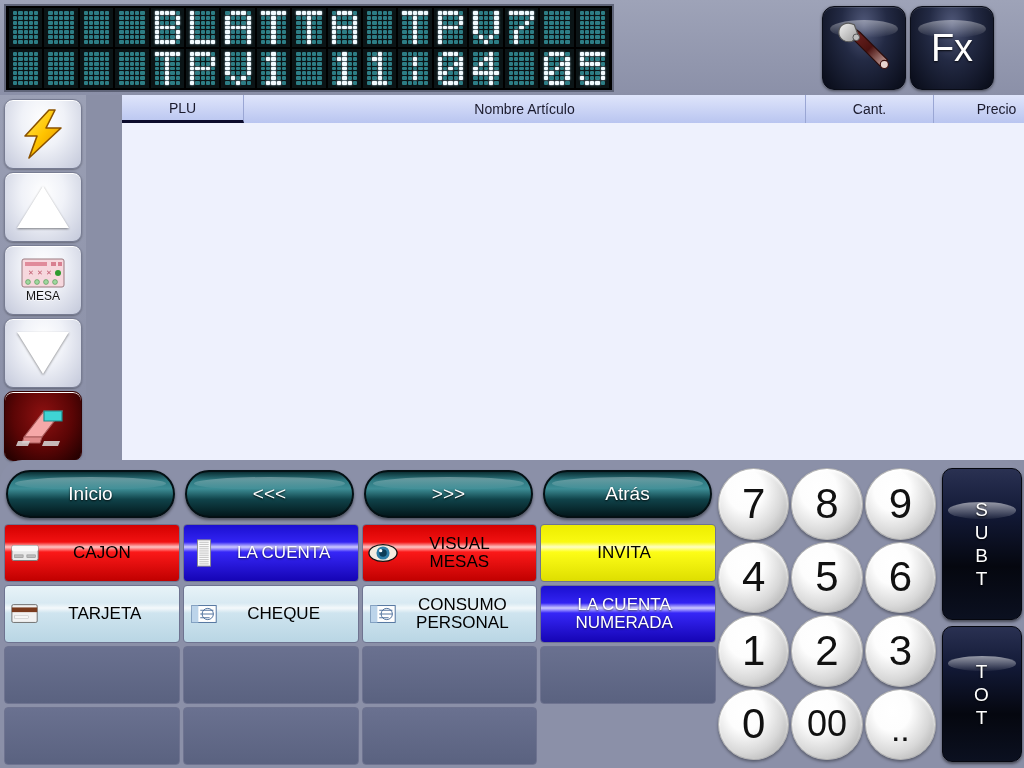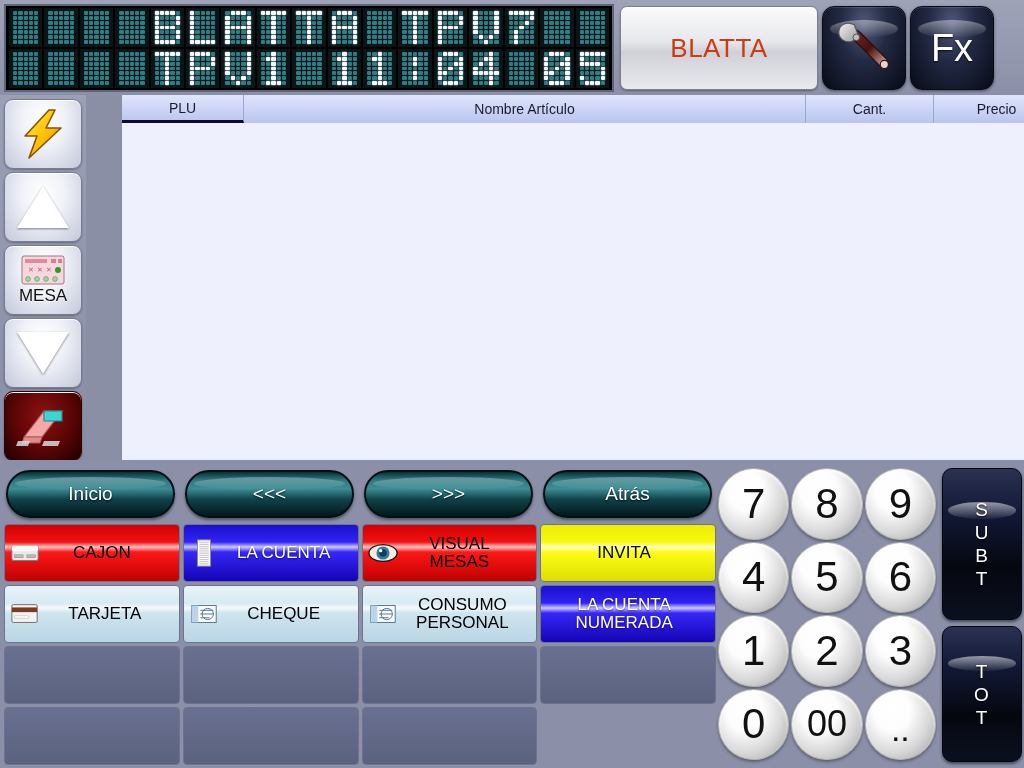--- a/index.html
+++ b/index.html
@@ -72,21 +72,21 @@
     border:1px solid #777c92;box-sizing:border-box;
     background:radial-gradient(ellipse at 50% 30%,#ffffff 0%,#f0f2f8 40%,#c3c8da 100%);
     box-shadow:inset 0 1px 0 #fff,0 1px 2px rgba(0,0,0,.3);
     display:flex;flex-direction:column;align-items:center;justify-content:center;
     cursor:pointer;position:relative;
   }
   .side-btn.dark{
     background:radial-gradient(ellipse at 50% 35%,#8e1111 0%,#5a0505 55%,#1c0000 100%);
     border:1px solid #300;
   }
-  .side-btn .lbl{font-size:17px;color:#111;margin-top:1px;
+  .side-btn .lbl{font-size:12px;color:#111;margin-top:1px;
     text-shadow:0 1px 0 rgba(255,255,255,.7);}
   .tri{width:0;height:0;}
   .tri-up{border-left:26px solid transparent;border-right:26px solid transparent;
     border-bottom:42px solid #fff;filter:drop-shadow(0 1px 1px rgba(0,0,0,.45));}
   .tri-dn{border-left:26px solid transparent;border-right:26px solid transparent;
     border-top:42px solid #fff;filter:drop-shadow(0 1px 1px rgba(0,0,0,.45));}
 
   
   .list-area{
     position:absolute;left:86px;top:95px;width:938px;height:365px;
@@ -104,20 +104,21 @@
   .col-plu{width:122px;border-bottom:3px solid #0b0b2c;}
   .col-name{flex:1;}
   .col-cant{width:128px;}
   .col-precio{width:126px;border-right:none;}
   .list-body{height:337px;background:#eef1fd;}
 
   
   .bottom{
     position:absolute;left:0;top:460px;width:1024px;height:308px;
     background:#8b90a8;
+    border-radius:22px;
   }
   
   .navrow{position:absolute;left:6px;top:10px;width:706px;height:48px;
     display:flex;gap:10px;}
   .pill{
     flex:1;border-radius:24px;cursor:pointer;position:relative;
     background:linear-gradient(180deg,#0a2e33 0%,#2d777f 18%,#3d8d95 38%,#10434a 62%,#03181c 100%);
     border:2px solid #041014;box-sizing:border-box;
     display:flex;align-items:center;justify-content:center;
     color:#fff;font-size:19px;text-shadow:0 1px 2px rgba(0,0,0,.9);
@@ -1461,21 +1462,20 @@
             <i class="led-dot on"></i>
             <i class="led-dot"></i>
             <i class="led-dot on"></i>
             <i class="led-dot on"></i>
             <i class="led-dot on"></i>
             <i class="led-dot"></i>
           </div>
         </div>
     </div>
 
-    <div class="blatta-btn">BLATTA</div>
 
     <div class="sq-btn" id="wrench-btn">
       <svg width="62" height="62" viewBox="0 0 64 64" style="position:relative;z-index:2">
         <defs>
           <linearGradient id="wrGrad" x1="0" y1="0" x2="1" y2="1">
             <stop offset="0%" stop-color="#f2f2f2"></stop>
               <stop offset="100%" stop-color="#9a9a9a"></stop>
           </linearGradient>
           <linearGradient id="hdGrad" x1="0" y1="0" x2="1" y2="1">
             <stop offset="0%" stop-color="#7d2b28"></stop>

